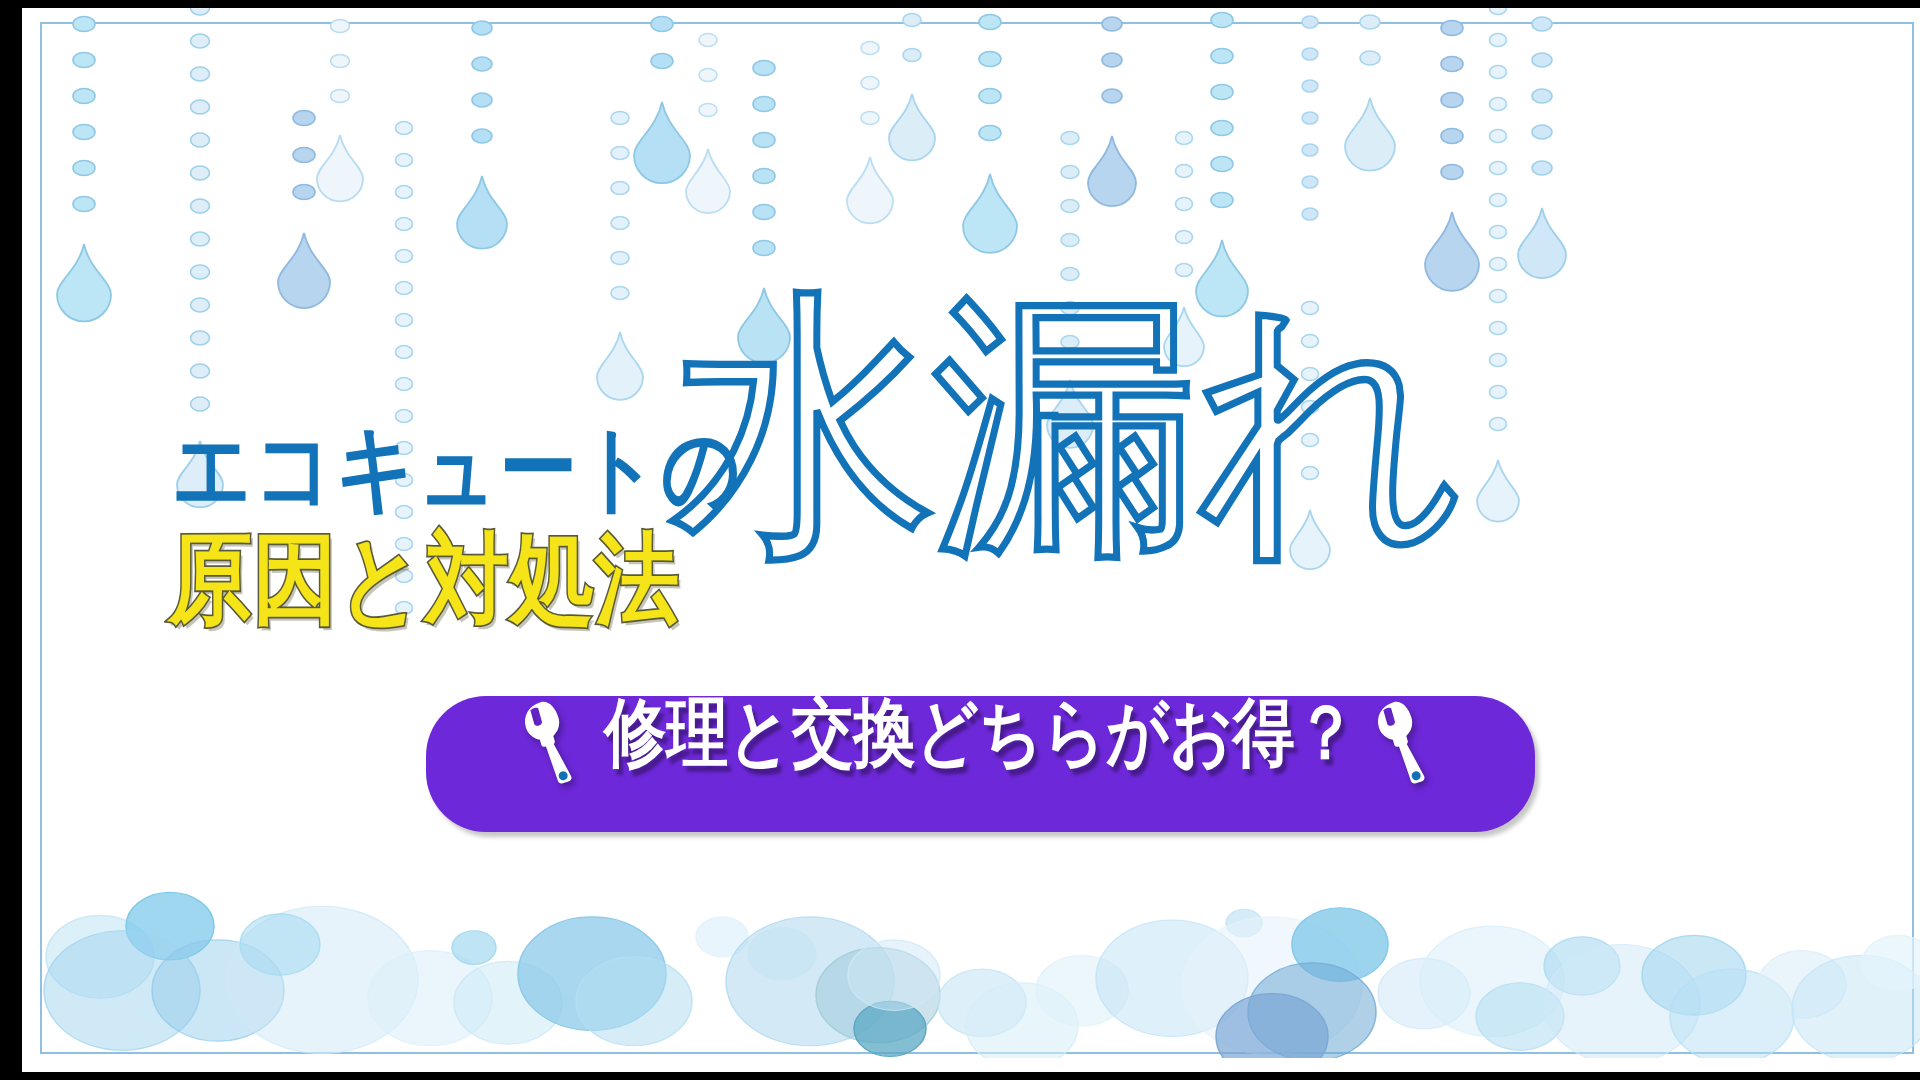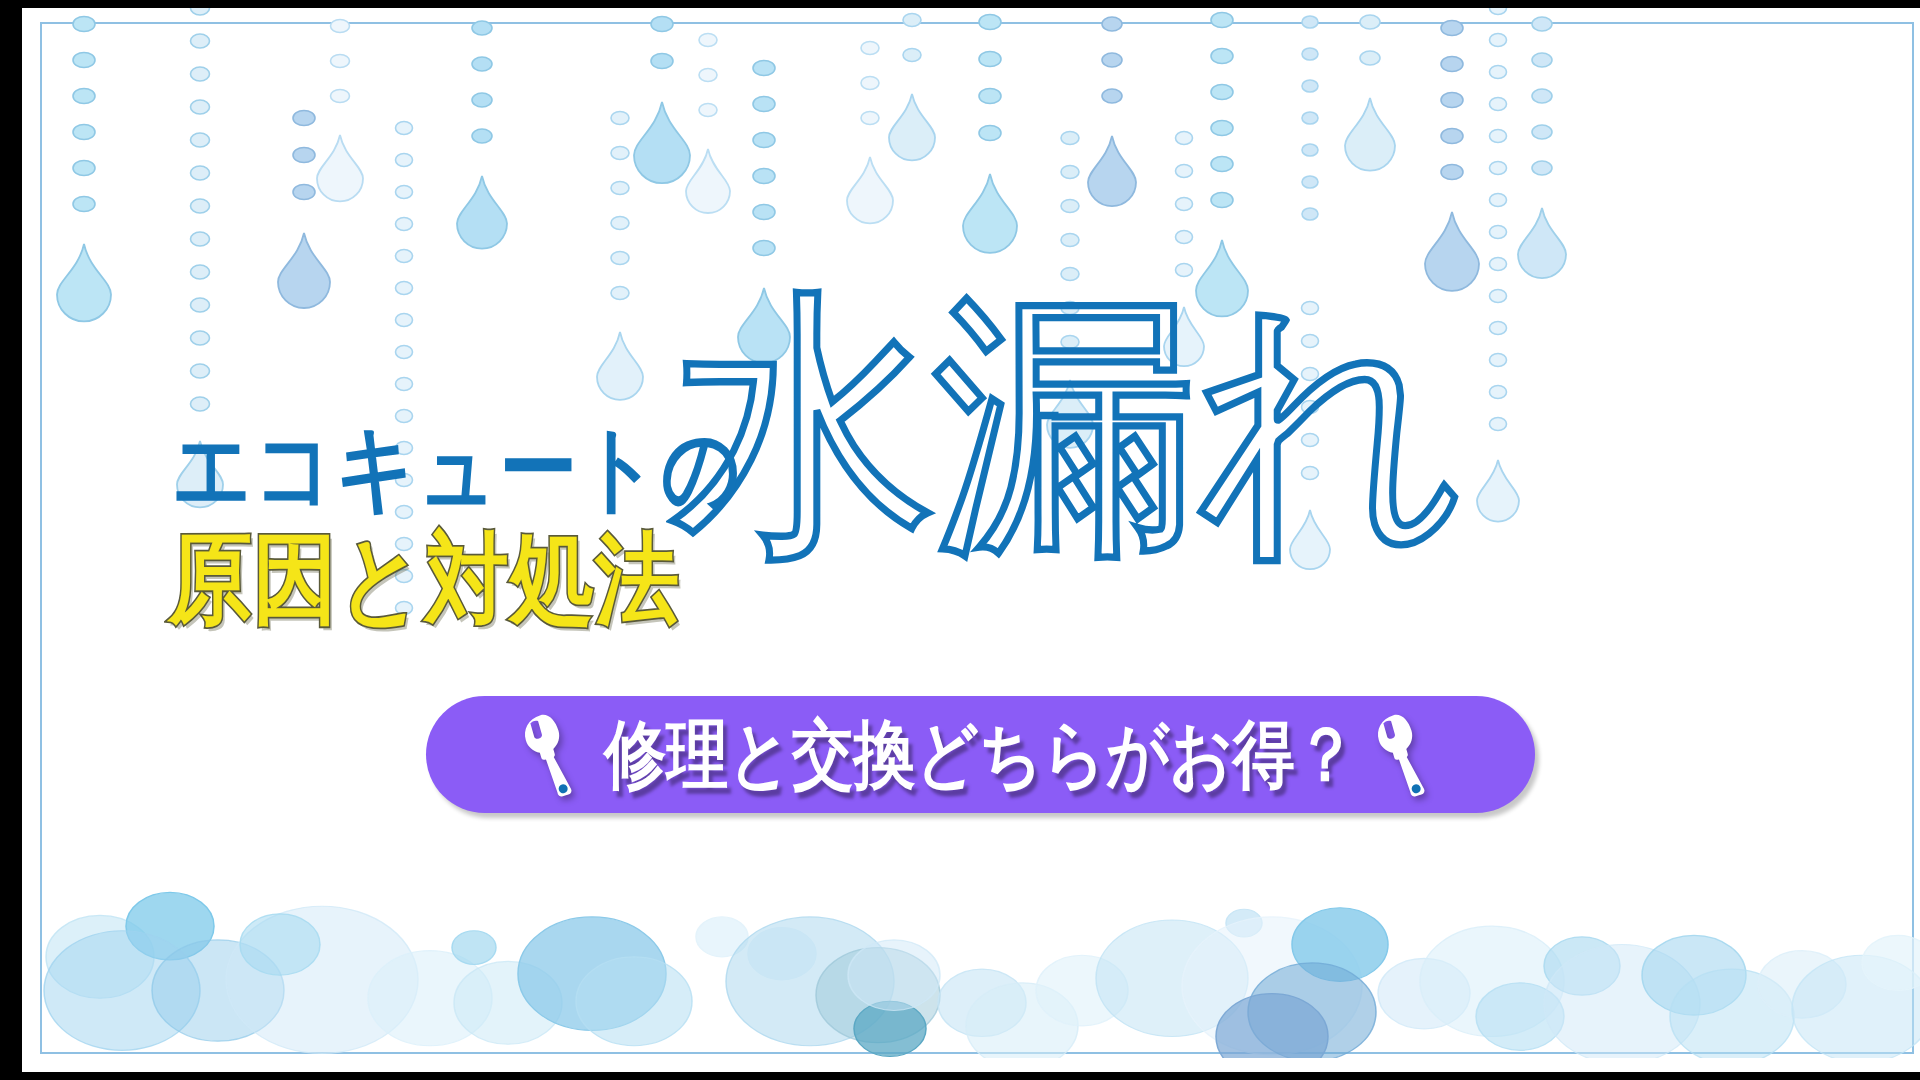--- a/index.html
+++ b/index.html
@@ -117,25 +117,24 @@
     transform: scaleY(1.05);
     transform-origin: left top;
   }
 
   
   #pill {
     position: absolute;
     left: 404px;
     top: 688px;
     width: 1109px;
-    height: 117px;
-    background: #8b5cf6;
+    height: 136px;
+    background: #6d28d9;
     border-radius: 60px;
     display: flex;
-    align-items: center;
     justify-content: center;
     gap: 18px;
     box-shadow: 4px 5px 4px rgba(0,0,0,0.22);
   }
 
   #pill .pill-text {
     font-family: "DejaVu Sans", "Liberation Sans", sans-serif;
     font-weight: 700;
     font-size: 62px;
     color: #ffffff;

